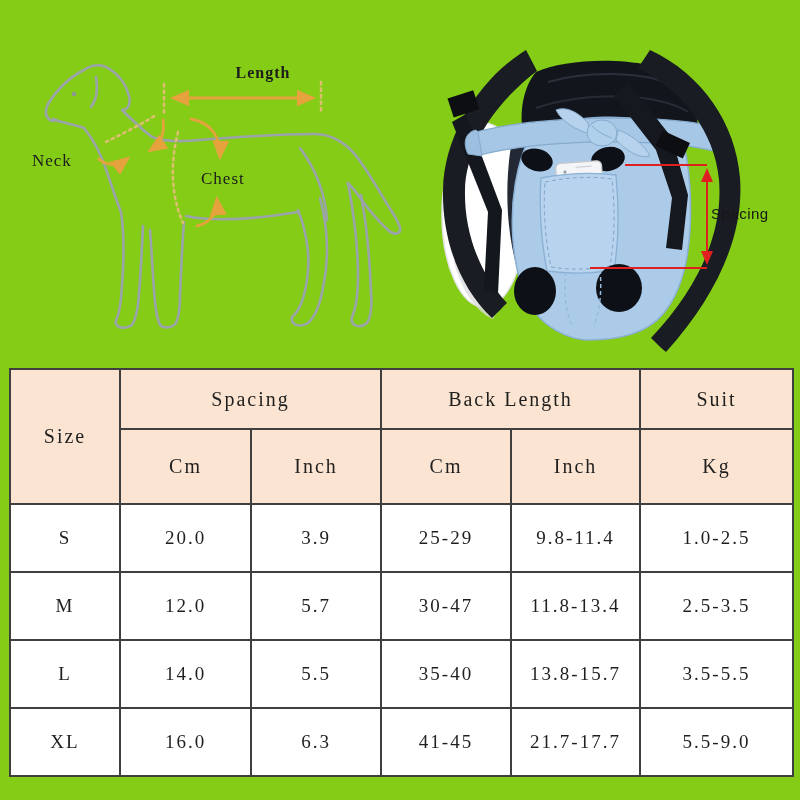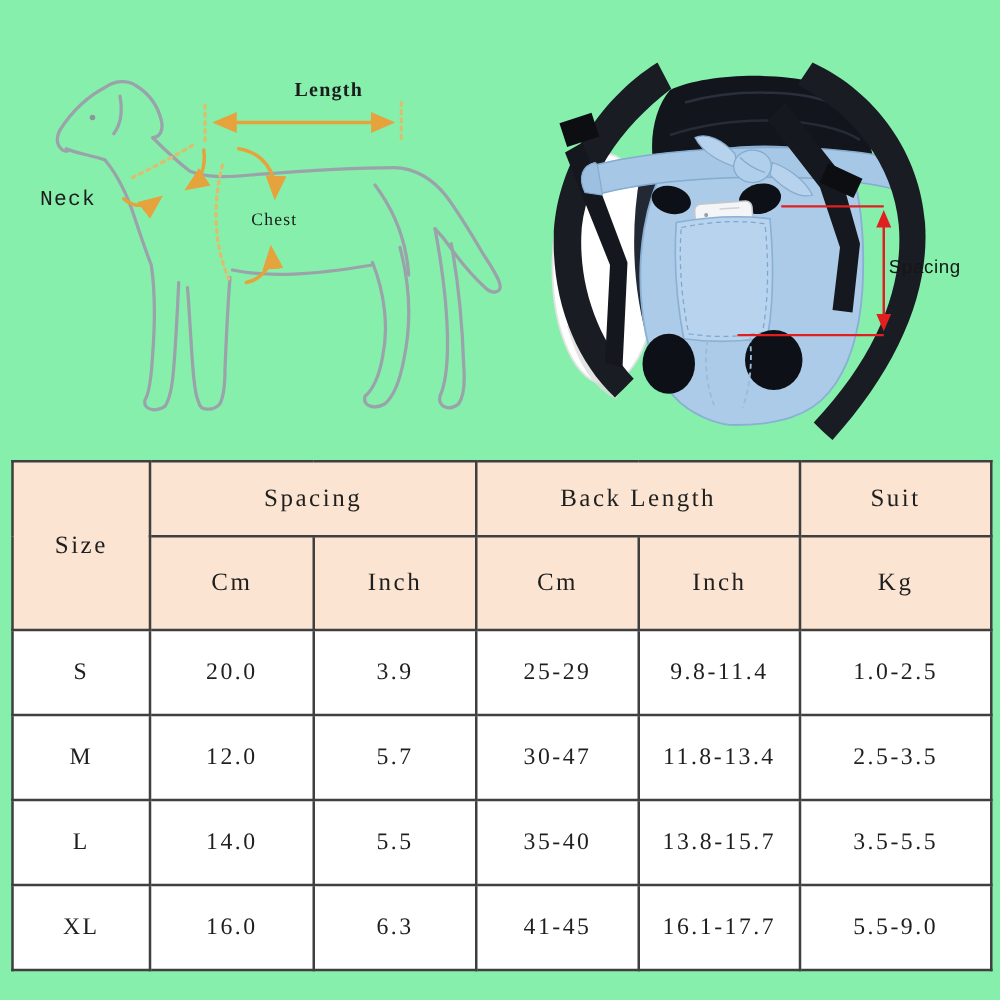--- a/index.html
+++ b/index.html
@@ -1,22 +1,22 @@
 <!DOCTYPE html>
 <html style="--accent_orange: #e6a33d; --dotted_yellow: #dcbf6e; --outline_gray: #9aa2aa; --annotation_red: #e02020; --carrier_blue: #accbe8; --strap_black: #191c22; --table_header_bg: #fbe5d2; --table_border: #3f3f3f; --table_text: #1f1f1f;"><head>
 <meta charset="utf-8">
 <style>
   html,body{margin:0;padding:0;background:#ffffff;}
-  .canvas{position:relative;width:800px;height:800px;background:#86efac;overflow:hidden;
+  .canvas{position:relative;width:800px;height:800px;background:#84cc16;overflow:hidden;
           font-family:"Liberation Serif","DejaVu Serif",serif;}
   svg{position:absolute;display:block;}
   .diagram-label{position:absolute;color:#1c1c1c;letter-spacing:1px;white-space:nowrap;}
   .label-length{left:234px;top:64px;width:58px;font-size:16px;font-weight:700;text-align:center;}
-  .label-neck{left:32px;top:151px;font-size:17px;font-family:Liberation Mono, monospace;}
-  .label-chest{left:201px;top:169px;font-size:14px;}
+  .label-neck{left:32px;top:151px;font-size:17px;}
+  .label-chest{left:201px;top:169px;font-size:17px;}
   .label-spacing{left:711px;top:205px;font-size:15px;color:#161616;
                  font-family:"Liberation Sans","DejaVu Sans",sans-serif;letter-spacing:0.5px;}
   table.size-table{position:absolute;left:9px;top:368px;width:783px;border-collapse:collapse;
                    table-layout:fixed;}
   .size-table th,.size-table td{border:2px solid var(--table_border,#3f3f3f);text-align:center;
                    vertical-align:middle;font-weight:400;color:var(--table_text,#1f1f1f);
                    letter-spacing:2px;padding:0;}
   .size-table thead th{background:var(--table_header_bg,#fbe5d2);font-size:20px;}
   .size-table tbody td{font-size:19px;background:#ffffff;}
   .size-table tr.h1{height:60px;}
@@ -198,19 +198,19 @@
         <td>5.5</td>
         <td>35-40</td>
         <td>13.8-15.7</td>
         <td>3.5-5.5</td>
       </tr>
       <tr>
         <td>XL</td>
         <td>16.0</td>
         <td>6.3</td>
         <td>41-45</td>
-        <td>16.1-17.7</td>
+        <td>21.7-17.7</td>
         <td>5.5-9.0</td>
       </tr>
     </tbody>
   </table>
 
 </div>
 
 </body></html>

